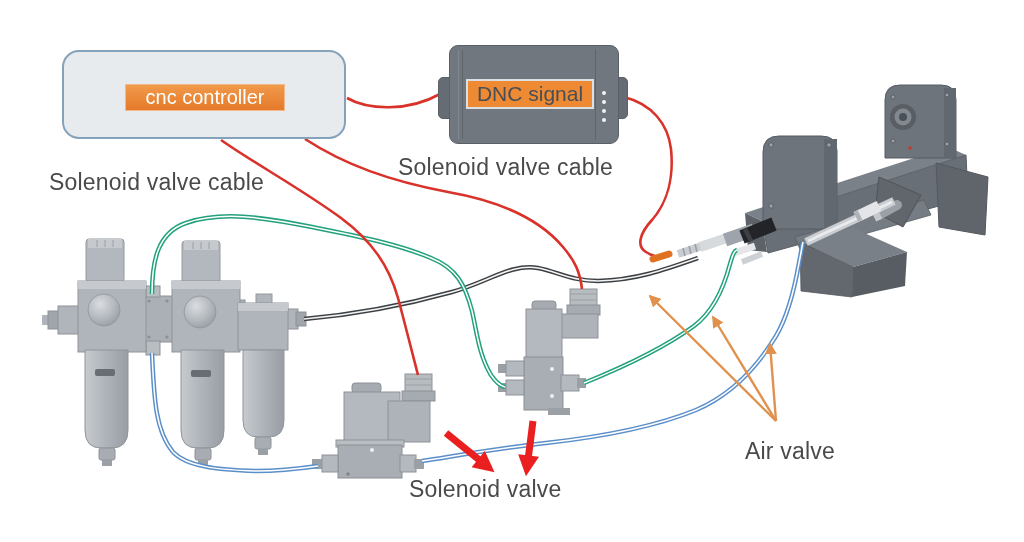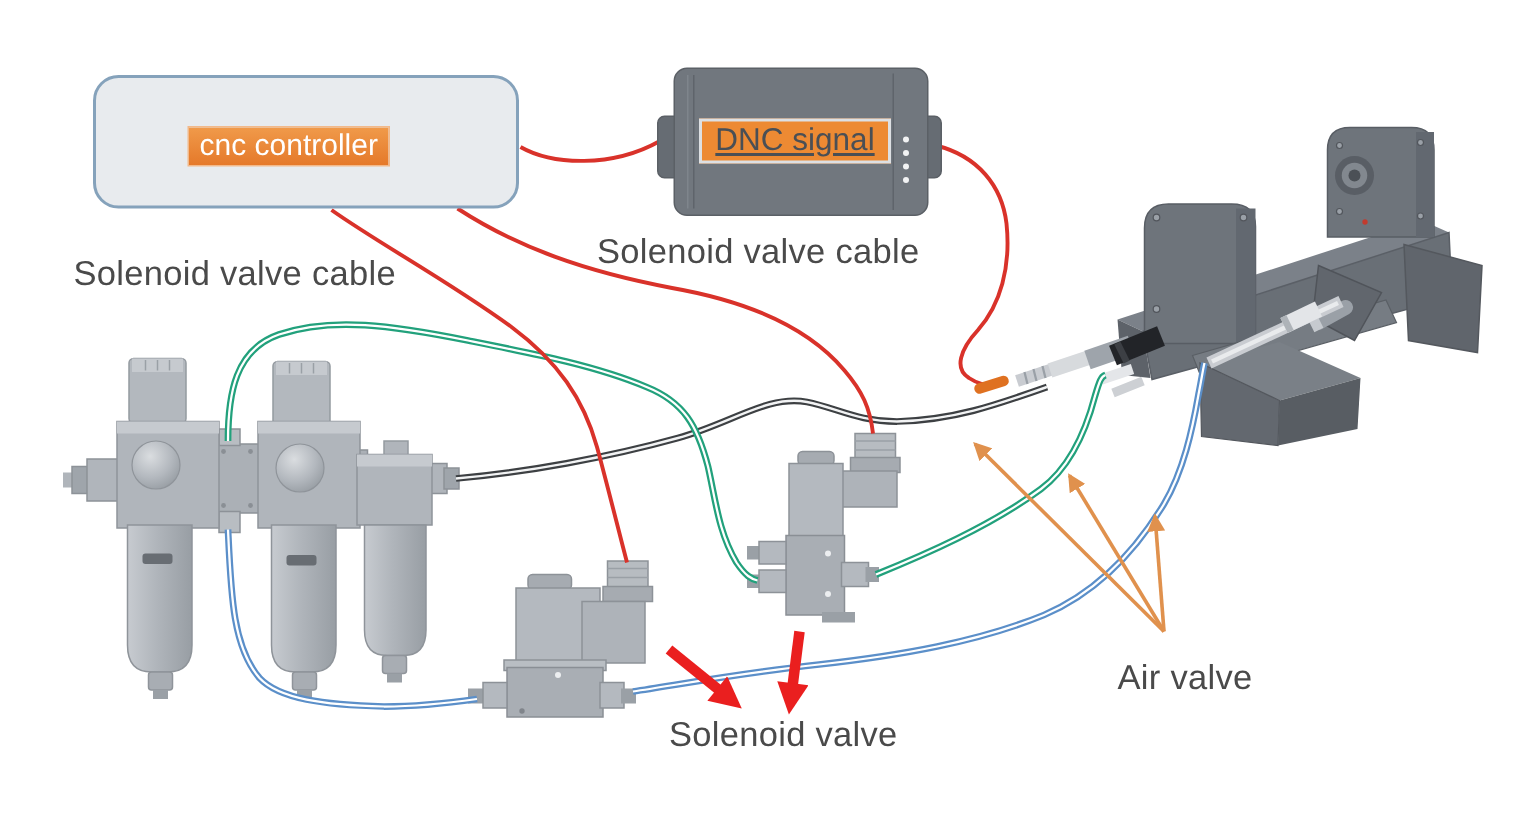--- a/index.html
+++ b/index.html
@@ -4,21 +4,21 @@
 <style>
   html,body{margin:0;padding:0;background:#ffffff;}
   .stage{position:relative;width:1024px;height:542px;background:#ffffff;overflow:hidden;
          font-family:"Liberation Sans",sans-serif;}
   .stage svg{position:absolute;left:0;top:0;}
   .txt{position:absolute;font-size:23px;color:#4a4a4a;white-space:nowrap;letter-spacing:.2px;}
   .chip{position:absolute;display:flex;align-items:center;justify-content:center;
         white-space:nowrap;box-sizing:border-box;}
   .chip-cnc{background:linear-gradient(180deg,#f09a4a,#e5792a);border:1px solid #f2b98a;
         color:#ffffff;font-size:20px;}
-  .chip-dnc{background:#ed8a33;border:2px solid #dde0e3;color:#4a4f55;font-size:21px;text-decoration:underline;}
+  .chip-dnc{background:#ed8a33;border:2px solid #dde0e3;color:#4a4f55;font-size:21px;}
   .cnc-box{position:absolute;background:#e8ebee;border:2px solid #85a2bb;border-radius:17px;
         box-sizing:border-box;}
   .dnc-box{position:absolute;background:#71777e;border:1px solid #5b6066;border-radius:9px;
         box-sizing:border-box;}
   .dnc-tab{position:absolute;background:#666c73;border:1px solid #5b6066;box-sizing:border-box;}
   .vline{position:absolute;width:1px;}
   .led{position:absolute;width:4px;height:4px;border-radius:50%;background:#f2f3f4;}
 </style>
 </head>
 <body>
@@ -226,32 +226,32 @@
     <line x1="776" y1="421" x2="713" y2="317" stroke="#e0914d" stroke-width="2.4" marker-end="url(#oArrow)"></line>
     <line x1="776" y1="421" x2="770" y2="344" stroke="#e0914d" stroke-width="2.4" marker-end="url(#oArrow)"></line>
   </g>
   <g fill="none">
     <line x1="446" y1="433" x2="488" y2="467" stroke="#ea1f1f" stroke-width="7" marker-end="url(#rArrow)"></line>
     <line x1="533" y1="421" x2="527" y2="468" stroke="#ea1f1f" stroke-width="7" marker-end="url(#rArrow)"></line>
   </g>
 </svg>
 
   <div class="cnc-box" style="left:62px;top:50px;width:284px;height:89px"></div>
-  <div class="chip chip-cnc" style="left:125px;top:84px;width:135px;height:27px">cnc controller</div>
+  <div class="chip chip-cnc" style="left:125px;top:84px;width:160px;height:27px">cnc controller</div>
 
   <div class="dnc-tab" style="left:438px;top:77px;width:13px;height:42px;border-radius:5px 0 0 5px"></div>
   <div class="dnc-tab" style="left:617px;top:77px;width:11px;height:42px;border-radius:0 5px 5px 0"></div>
   <div class="dnc-box" style="left:449px;top:45px;width:170px;height:99px">
     <div class="vline" style="left:8px;top:4px;height:89px;background:#7f858c"></div>
     <div class="vline" style="left:12px;top:4px;height:89px;background:#5f646b"></div>
     <div class="vline" style="left:145px;top:3px;height:91px;background:#5f646b"></div>
     <div class="led" style="left:152px;top:45px"></div>
     <div class="led" style="left:152px;top:54px"></div>
     <div class="led" style="left:152px;top:63px"></div>
     <div class="led" style="left:152px;top:72px"></div>
   </div>
   <div class="chip chip-dnc" style="left:466px;top:79px;width:128px;height:30px">DNC signal</div>
 
   <div class="txt" style="left:49px;top:169px">Solenoid valve cable</div>
   <div class="txt" style="left:398px;top:154px">Solenoid valve cable</div>
   <div class="txt" style="left:745px;top:438px">Air valve</div>
-  <div class="txt" style="left:446px;top:476px">Solenoid valve</div>
+  <div class="txt" style="left:409px;top:476px">Solenoid valve</div>
 </div>
 
 </body></html>

